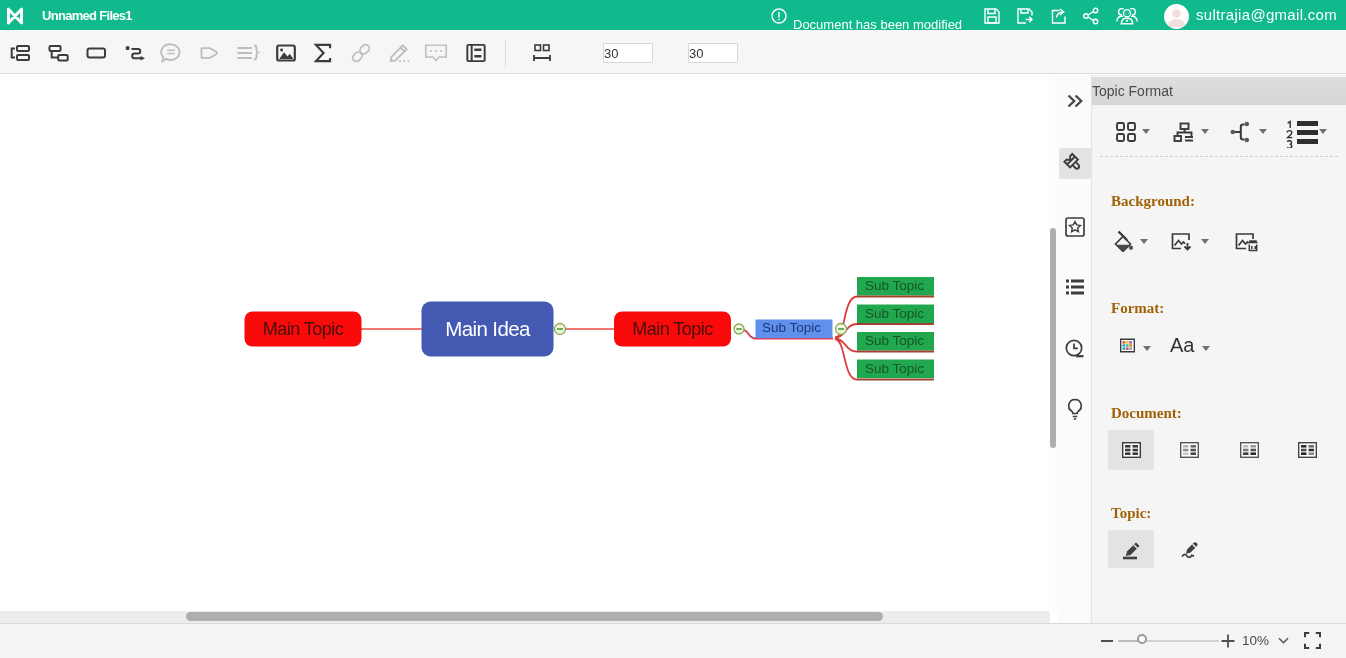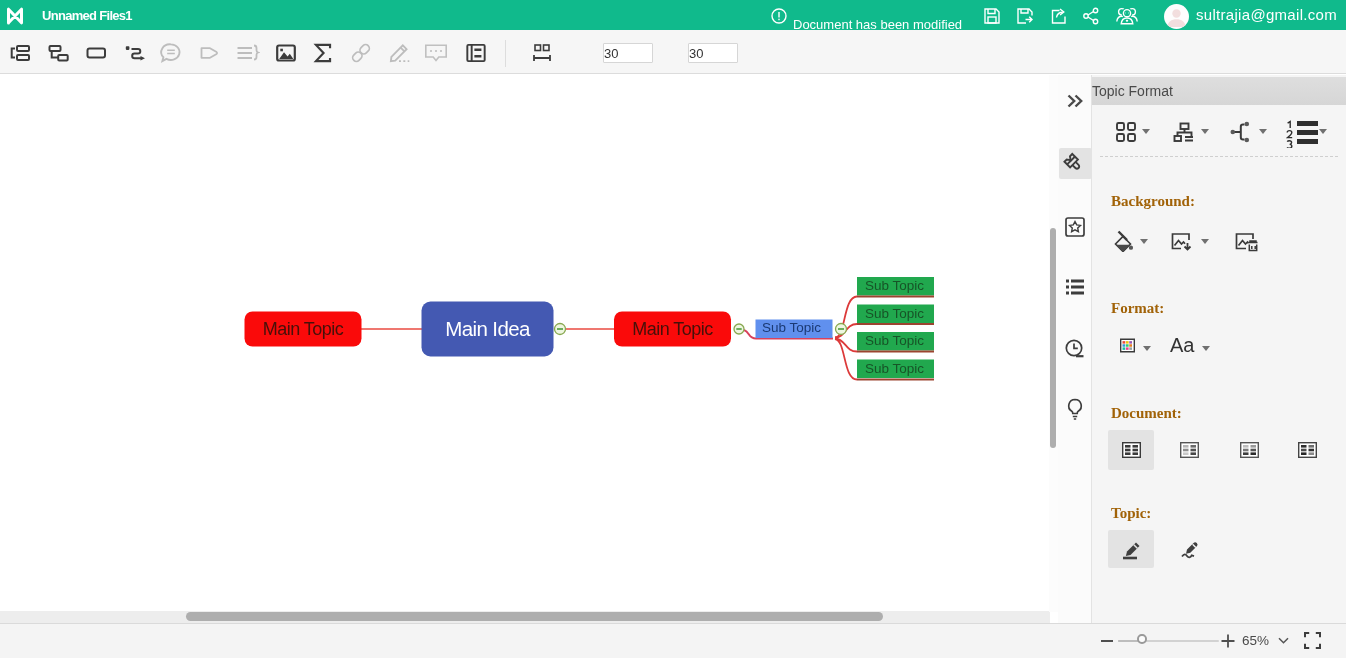--- a/index.html
+++ b/index.html
@@ -435,21 +435,21 @@
   <div id="phead">Topic Format</div>
 
   <div id="bottom">
     <div class="abs" style="left:1101px;top:15.5px;width:12px;height:2px;background:#4f4f4f"></div>
     <div class="abs" style="left:1118px;top:15.5px;width:101px;height:2.6px;background:#d2d2d2;border-radius:1.3px"></div>
     <div class="abs" style="left:1118px;top:15.5px;width:26px;height:2.6px;background:#bdbdbd;border-radius:1.3px"></div>
     <div class="abs" style="left:1137px;top:10px;width:9.5px;height:9.5px;border-radius:50%;background:#fcfcfc;border:2px solid #9a9a9a"></div>
     <svg class="abs" style="left:1221px;top:9.5px" width="14" height="14" viewBox="0 0 14 14">
         <path d="M7 0.5 v13 M0.5 7 h13" stroke="#4f4f4f" stroke-width="1.8"></path>
       </svg>
-    <div class="abs" style="left:1242px;top:9px;font-size:13.5px;color:#4a4a4a">65%</div>
+    <div class="abs" style="left:1242px;top:9px;font-size:13.5px;color:#4a4a4a">10%</div>
     <svg class="abs" style="left:1278px;top:13px" width="11" height="8" viewBox="0 0 11 8">
         <path d="M1 1.2 l4.5 4.6 l4.5-4.6" stroke="#555" stroke-width="1.5" fill="none"></path>
       </svg>
     <svg class="abs" style="left:1304px;top:8px" width="17" height="17" viewBox="0 0 17 17" fill="none" stroke="#3d3d3d" stroke-width="2">
         <path d="M1 5.2 V1 h4.2 M11.8 1 H16 v4.2 M16 11.8 V16 h-4.2 M5.2 16 H1 v-4.2"></path>
       </svg>
   </div>
 </div>
 
 </body></html>

